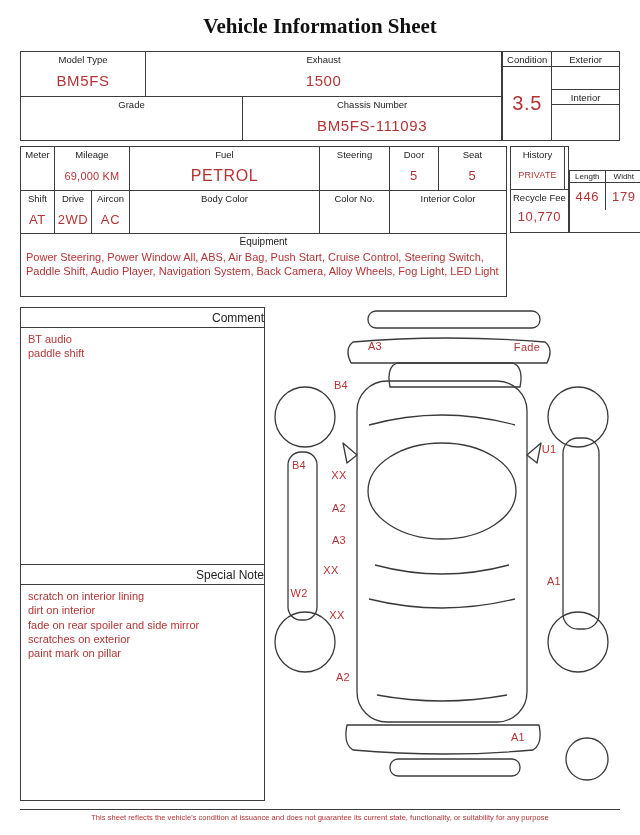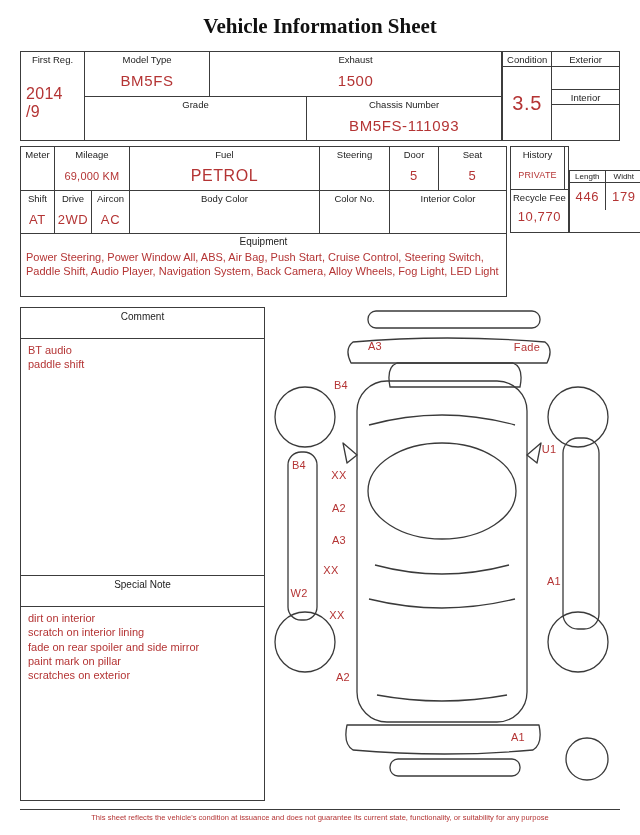--- a/index.html
+++ b/index.html
@@ -49,21 +49,21 @@
   .equip-label { font-size: 10px; text-align: center; padding-top: 2px; }
   .equip-text {
     color: var(--red, #b43434); font-size: 11px; line-height: 1.3;
     padding: 2px 5px 4px 5px; min-height: 48px;
   }
 
   .dims-lbl { font-size: 8px; padding: 1px 0; }
 
   .leftcol { display: flex; flex-direction: column; }
   .sec-hdr {
-    font-size: 10px; text-align: center; padding: 3px 0 16px 0;
+    font-size: 12px; text-align: right; padding: 3px 0 2px 0;
     border-bottom: 1px solid #3c3c3c;
   }
   .sec-body { color: var(--red, #b43434); font-size: 11px; line-height: 1.3; padding: 4px 7px; }
 
   .diagram { position: relative; width: 355px; height: 494px; }
   .diagram svg { position: absolute; left: 0; top: 0; }
   .marks { position: absolute; inset: 0; }
   .mark {
     position: absolute; transform: translate(-50%, -50%);
     color: var(--red, #b43434); font-size: 11px; letter-spacing: 0.3px; white-space: nowrap;
@@ -78,27 +78,20 @@
 </style>
 </head>
 <body>
 
 <div class="sheet">
 
   <div class="title">Vehicle Information Sheet</div>
 
   <div class="band">
     <div class="tbl" style="width:487px;height:90px;display:flex">
-      <div class="cell" style="width:64px">
-        <div class="lbl">First Reg.</div>
-        <div class="val firstreg-val">
-          <div>2014</div>
-          <div>/9</div>
-        </div>
-      </div>
       <div style="flex:1;display:flex;flex-direction:column">
         <div class="trow hline" style="flex:1">
           <div class="cell" style="width:125px">
             <div class="lbl">Model Type</div>
             <div class="val">BM5FS</div>
           </div>
           <div class="cell last" style="flex:1">
             <div class="lbl">Exhaust</div>
             <div class="val">1500</div>
           </div>
@@ -231,25 +224,25 @@
 
   <div class="band" style="margin-top:10px;justify-content:flex-start">
     <div class="tbl leftcol" style="width:245px;height:494px">
       <div class="sec-hdr">Comment</div>
       <div class="sec-body" style="height:236px">
           <div>BT audio</div>
           <div>paddle shift</div>
         </div>
       <div class="sec-hdr" style="border-top:1px solid #3c3c3c">Special Note</div>
       <div class="sec-body" style="flex:1">
+          <div>scratch on interior lining</div>
           <div>dirt on interior</div>
-          <div>scratch on interior lining</div>
           <div>fade on rear spoiler and side mirror</div>
+          <div>scratches on exterior</div>
           <div>paint mark on pillar</div>
-          <div>scratches on exterior</div>
         </div>
     </div>
 
     <div class="diagram">
       <svg width="355" height="482" viewBox="0 0 355 482" aria-hidden="true">
         <g fill="none" stroke="#3a3a3a" stroke-width="1.3" stroke-linejoin="round">
 
           <rect x="103" y="4" width="172" height="17" rx="8"></rect>
 
           <path d="M86 56 Q 79 42 88 35 Q 181 27 280 35 Q 289 42 282 56 Z"></path>

